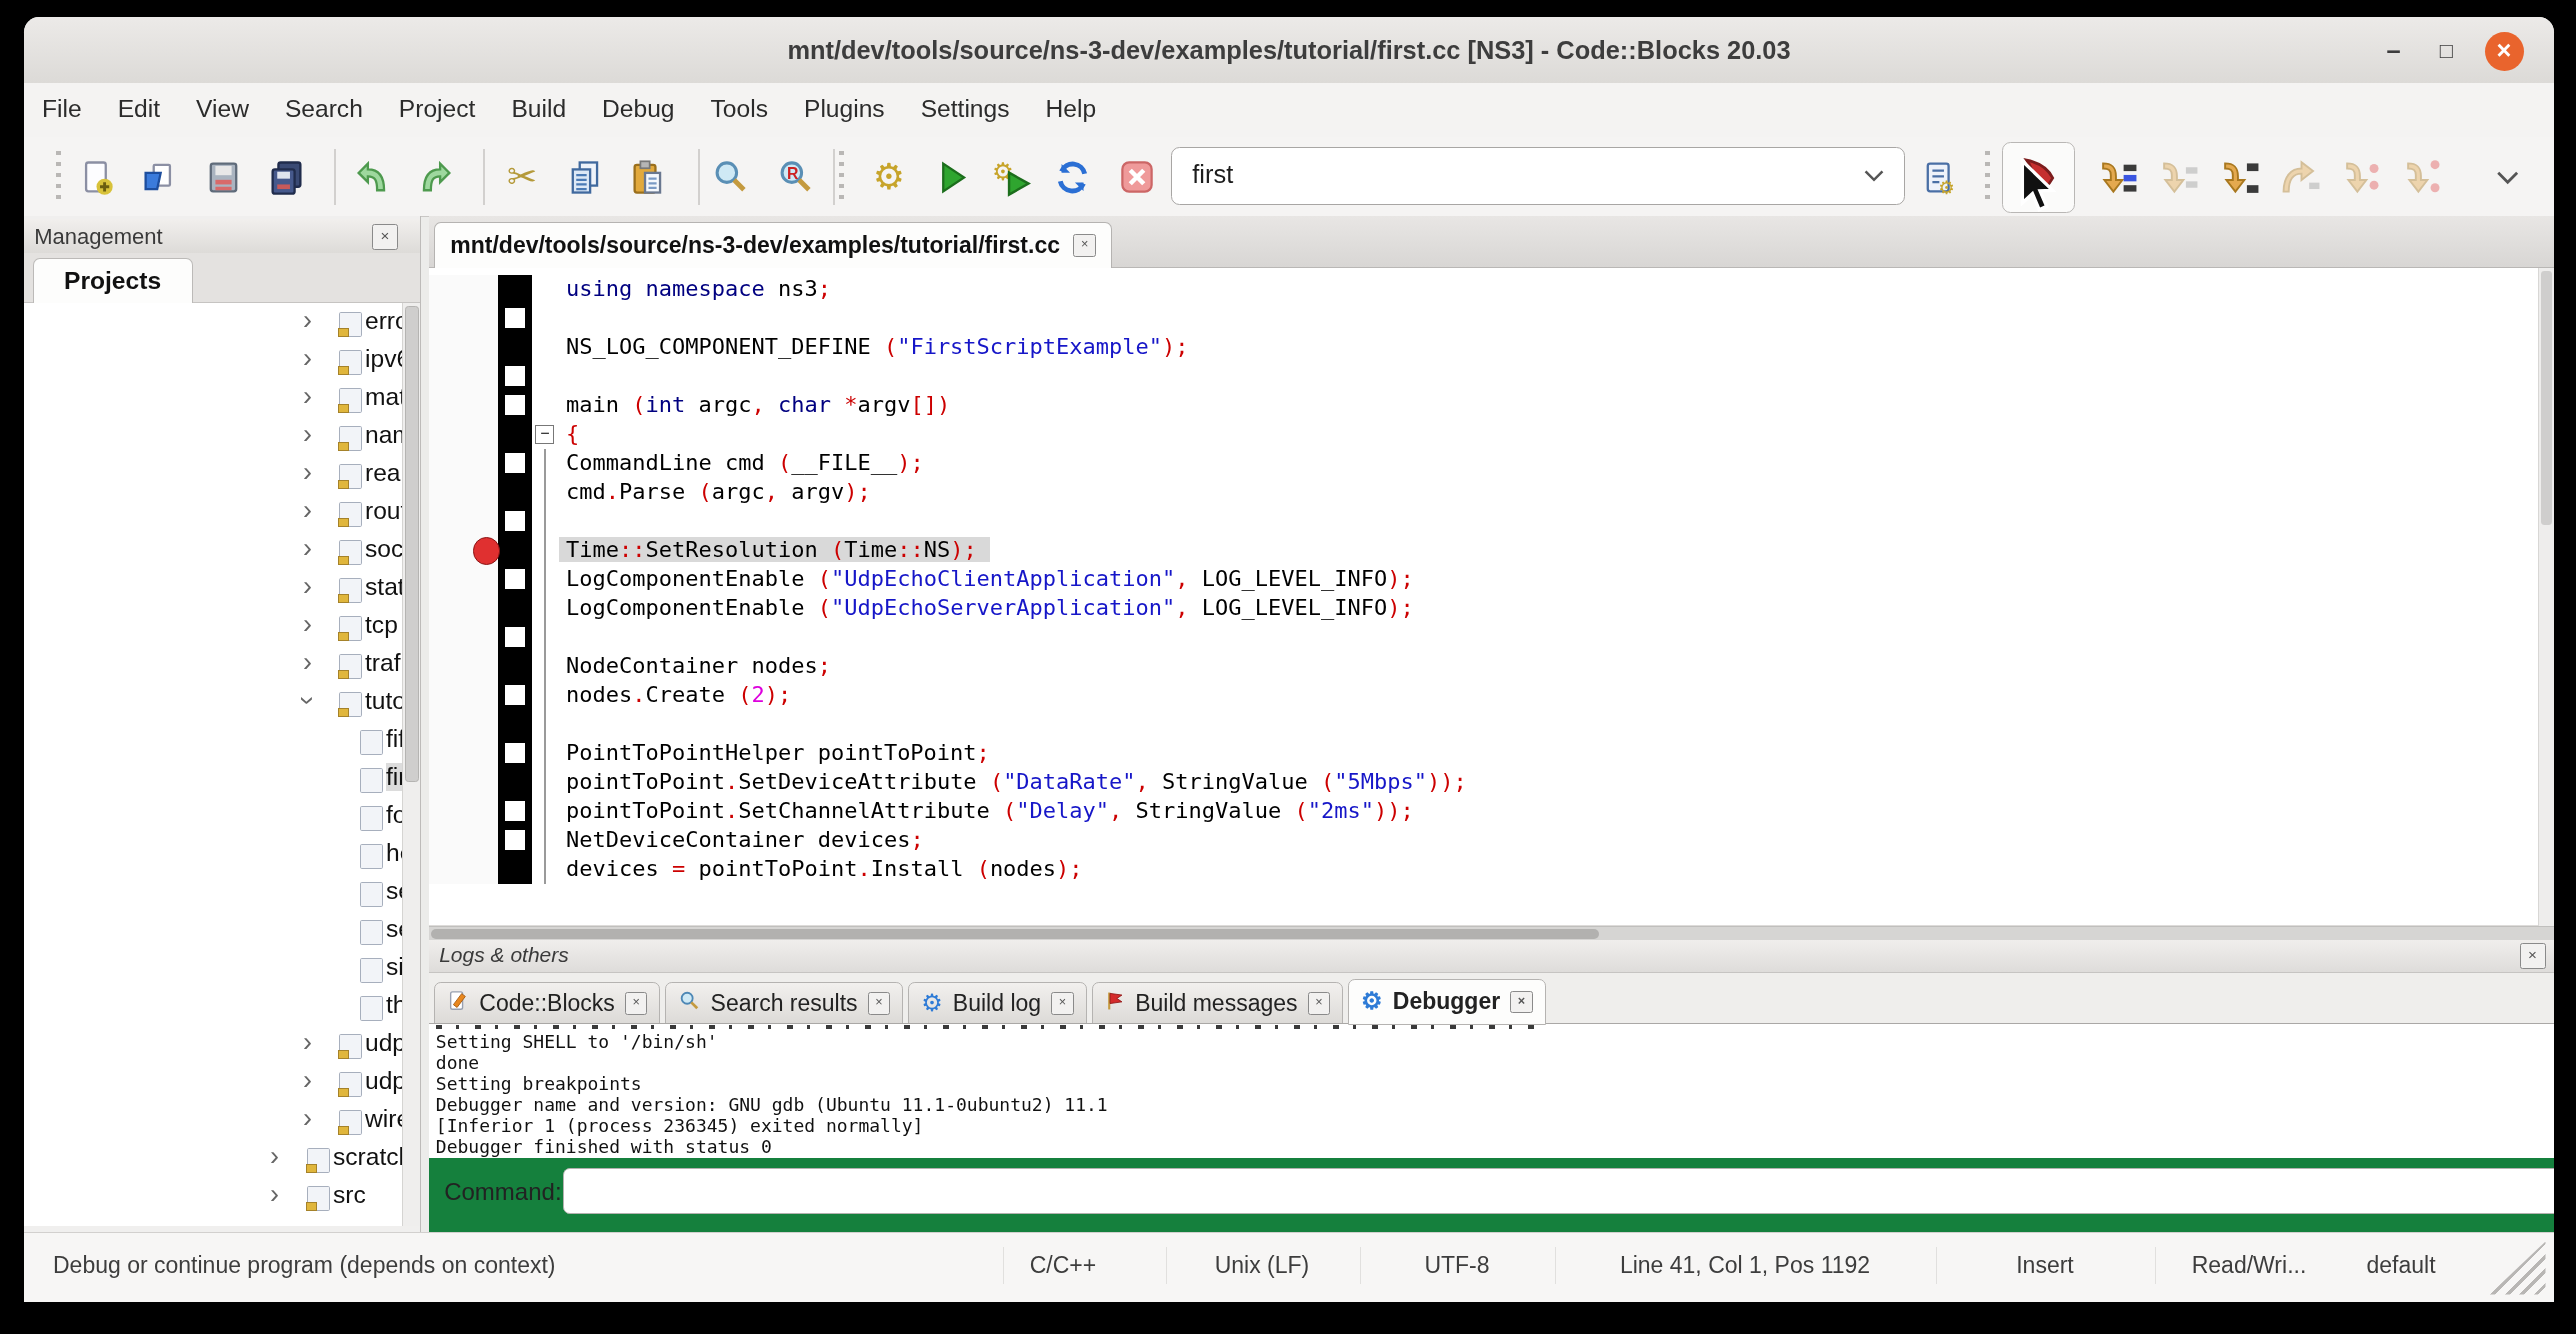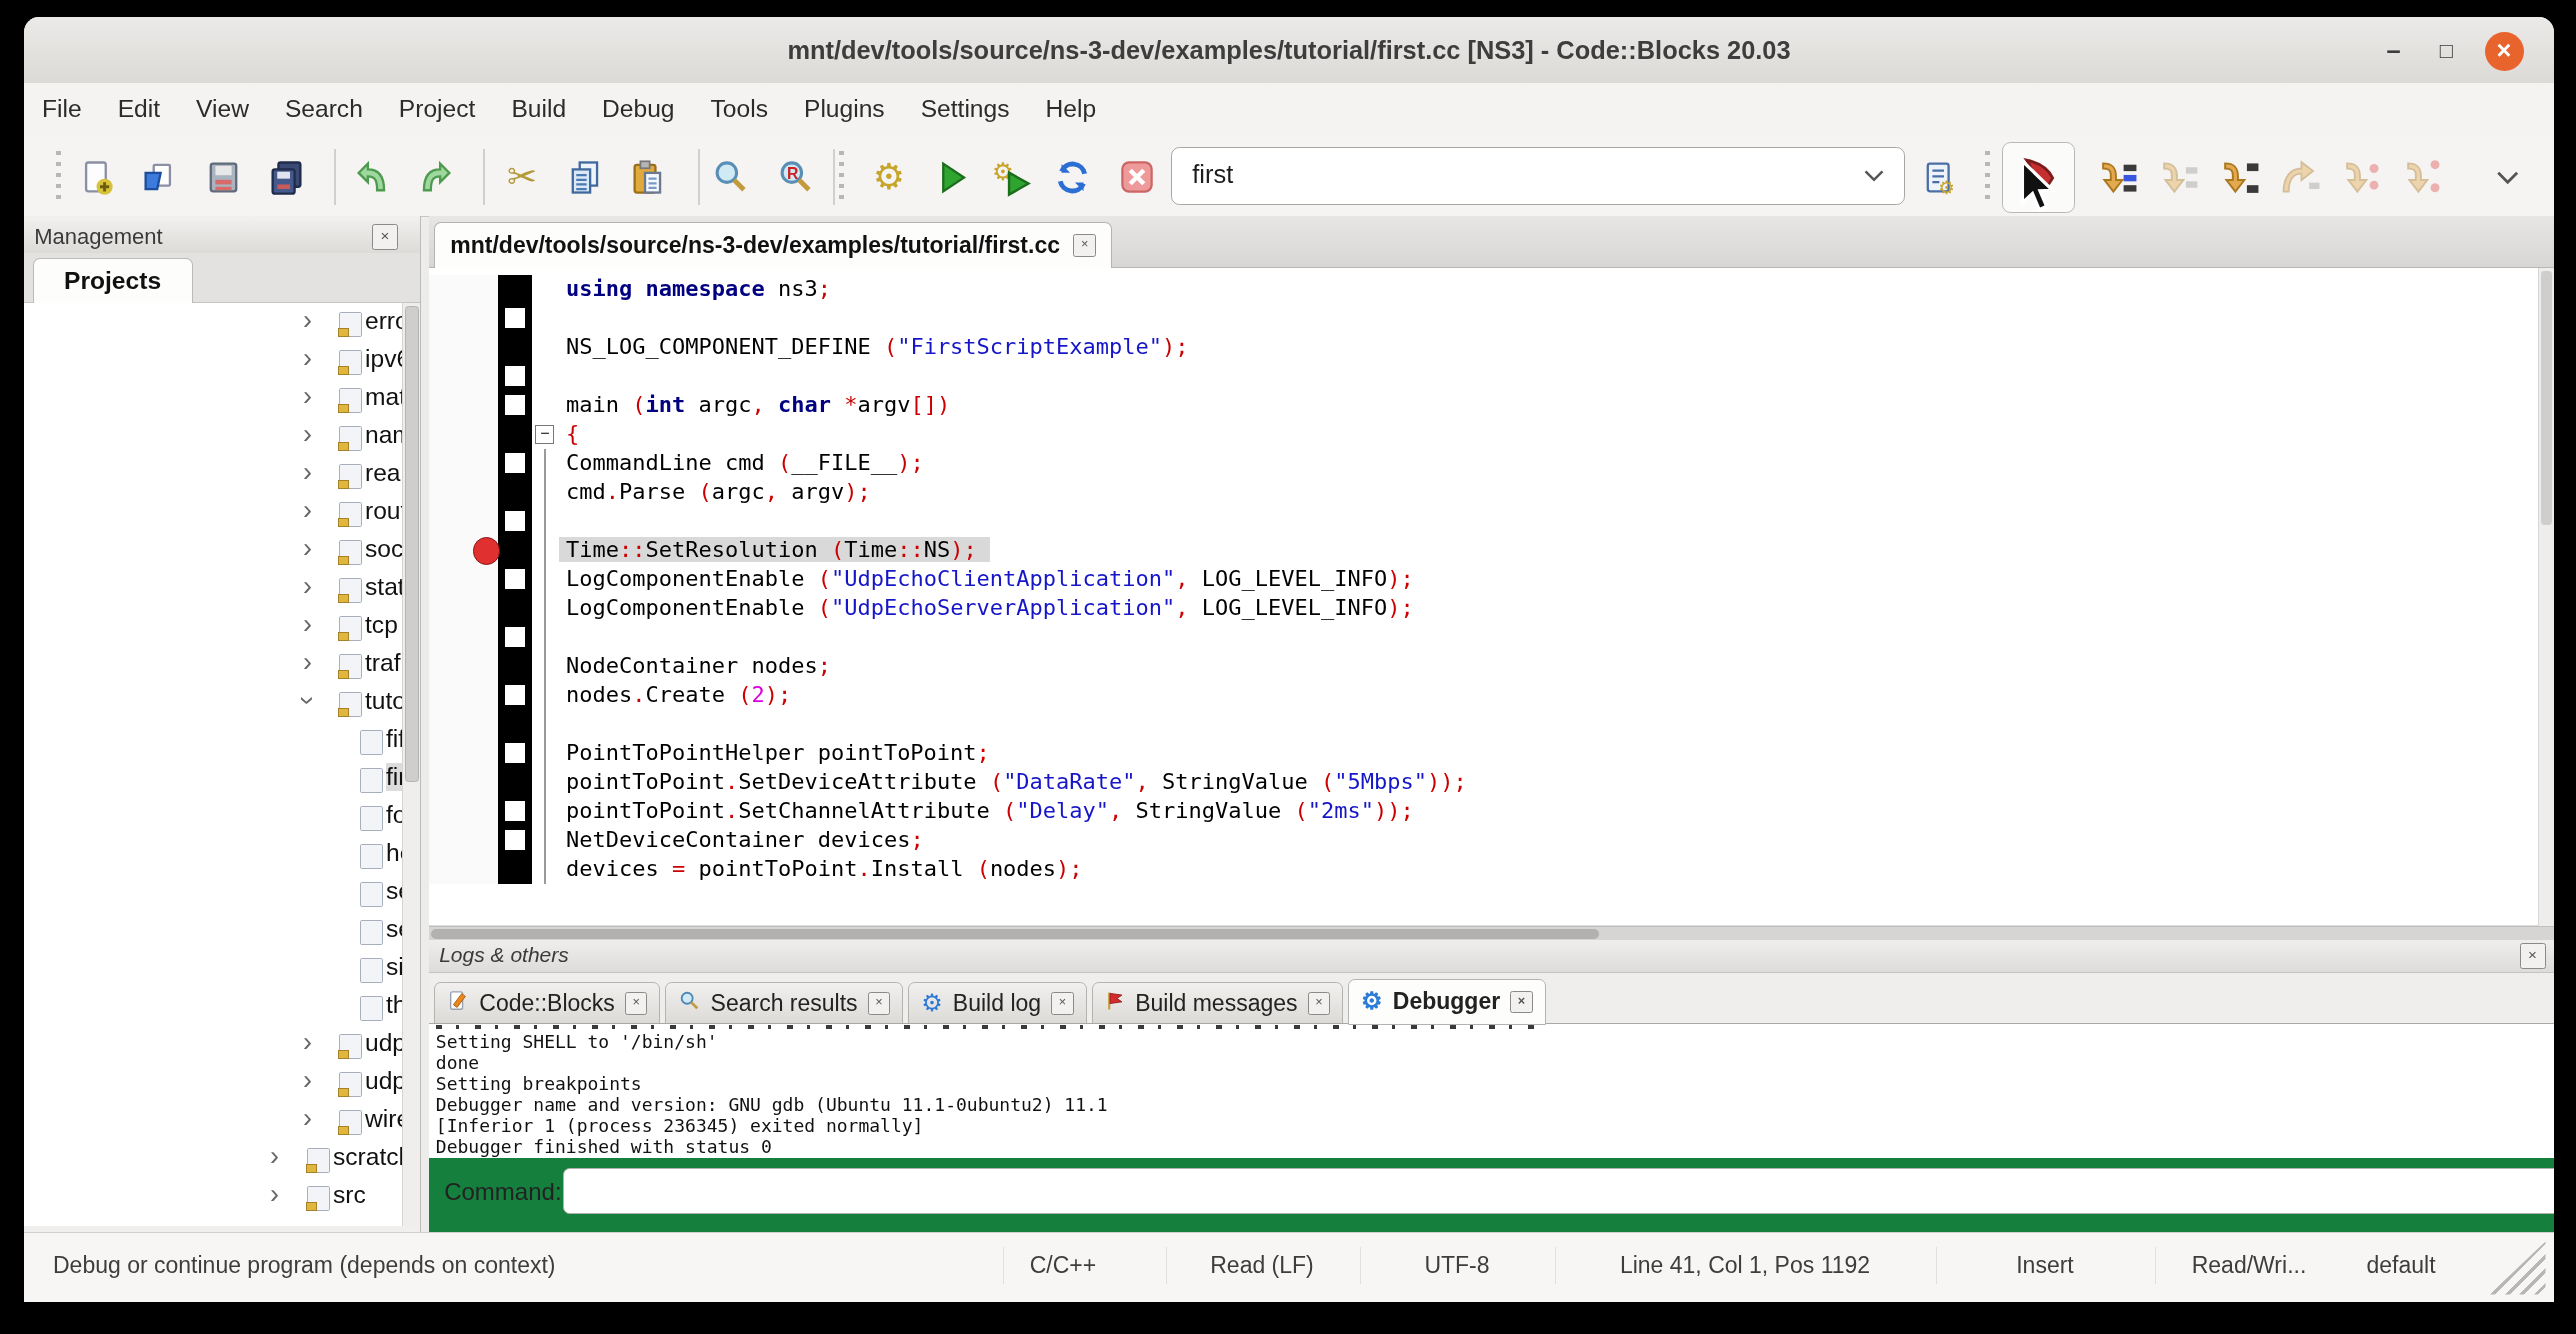--- a/index.html
+++ b/index.html
@@ -67,21 +67,21 @@
     background:#fafafa;padding-right:6.8px;padding-left:46px;}
   .chk{position:absolute;left:69px;top:0;width:34px;height:29px;background:#000;}
   .chk.alt:after{content:"";position:absolute;left:6.8px;top:4.2px;width:20.3px;height:20.3px;background:#fff;}
   .foldcol{position:absolute;left:103px;top:0;width:25.4px;height:29px;background:#fff;}
   .foldcol.guide:after{content:"";position:absolute;left:12px;top:0;width:1.7px;height:29px;background:#9a9a9a;}
   .foldbox{position:absolute;left:3.4px;top:5.1px;width:17px;height:17px;border:1.7px solid #777;background:#fff;
     font-size:15.2px;line-height:14.4px;text-align:center;color:#333;}
   .ctext{position:absolute;left:137px;top:1.7px;font-size:22px;color:#000;}
   .ctext.cur{background:#d9d9d9;padding-right:13.5px;margin-left:-6.8px;padding-left:6.8px;}
   .bp{position:absolute;left:44px;top:1.7px;width:25.4px;height:25.4px;border-radius:50%;background:#e03030;border:1.7px solid #8a1414;z-index:3;}
-  .tk-k{color:#000080;font-weight:bold;}
+  .tk-k{color:#000080;font-weight:normal;}
   .tk-s{color:#1616c8;}
   .tk-o{color:#cc0000;}
   .tk-n{color:#dd00dd;}
   .tk-p{color:#000;}
   #code-hscroll{position:absolute;left:0;top:710px;width:100%;height:14.4px;background:#d6d5d3;border-top:0.8px solid #c0bfbd;}
   #code-hthumb{position:absolute;left:1.7px;top:1.7px;width:55%;height:10.2px;background:#b2b1af;border-radius:5.1px;}
   #code-vscroll{position:absolute;right:0;top:52px;width:15.2px;height:658px;background:#eeedec;border-left:0.8px solid #d8d7d5;}
   #code-vthumb{position:absolute;left:1.7px;top:3.4px;width:11px;height:254px;background:#cfcecd;border-radius:3.4px;}
   
   #logspanel{position:absolute;left:405px;top:923px;width:2125px;height:292px;background:#efeeec;}
@@ -626,21 +626,21 @@
     <div id="commandrow">
       <span id="command-label">Command:</span>
       <input id="command-input" value="" style="">
 
     </div>
   </div>
 
   <div id="statusbar">
     <span class="sfield" style="left:29px">Debug or continue program (depends on context)</span>
     <span class="sfield ctr" style="left:1039px">C/C++</span>
-    <span class="sfield ctr" style="left:1238px">Read (LF)</span>
+    <span class="sfield ctr" style="left:1238px">Unix (LF)</span>
     <span class="sfield ctr" style="left:1433px">UTF-8</span>
     <span class="sfield ctr" style="left:1721px">Line 41, Col 1, Pos 1192</span>
     <span class="sfield ctr" style="left:2021px">Insert</span>
     <span class="sfield ctr" style="left:2225px">Read/Wri...</span>
     <span class="sfield ctr" style="left:2377px">default</span>
     <div class="sdiv" style="left:979px"></div>
     <div class="sdiv" style="left:1142px"></div>
     <div class="sdiv" style="left:1336px"></div>
     <div class="sdiv" style="left:1531px"></div>
     <div class="sdiv" style="left:1912px"></div>

